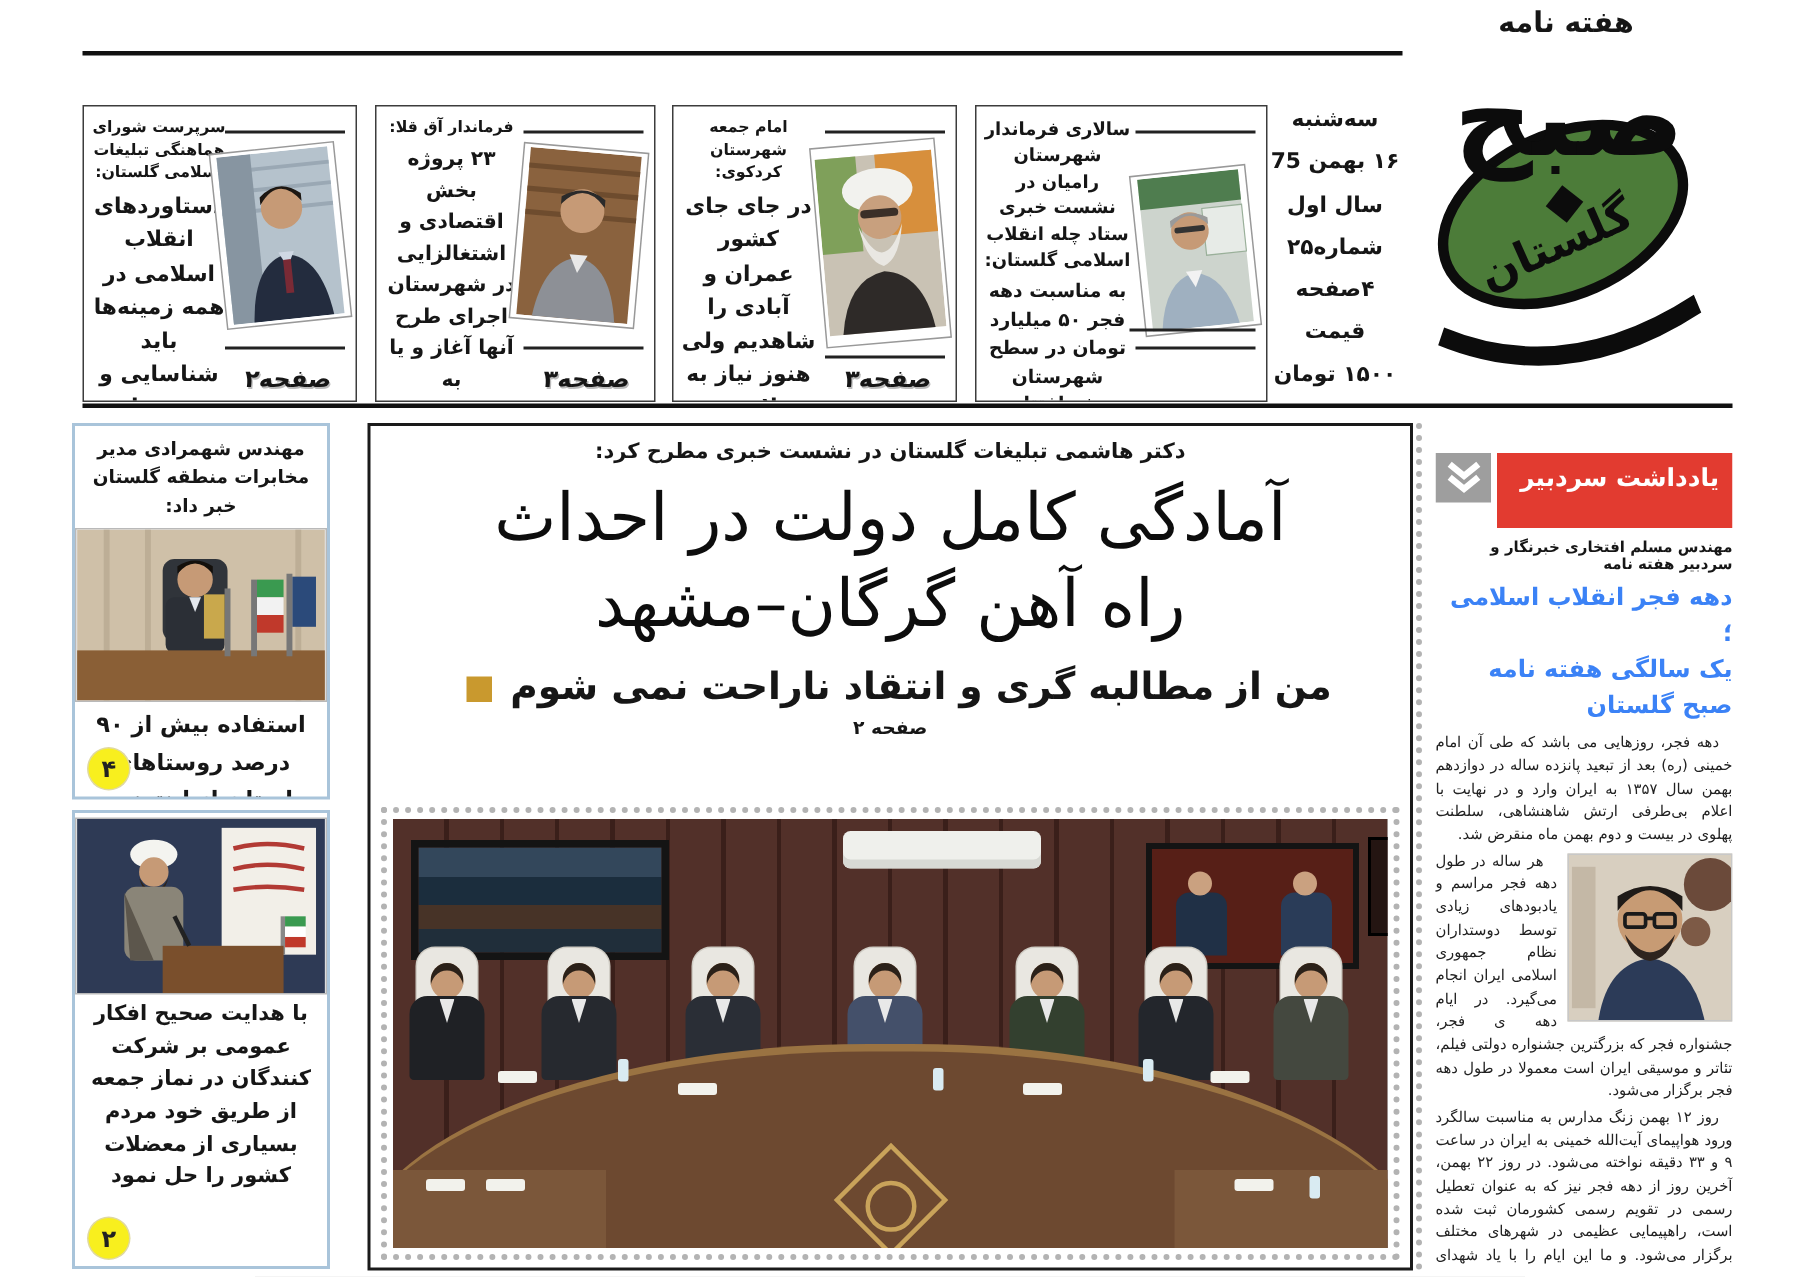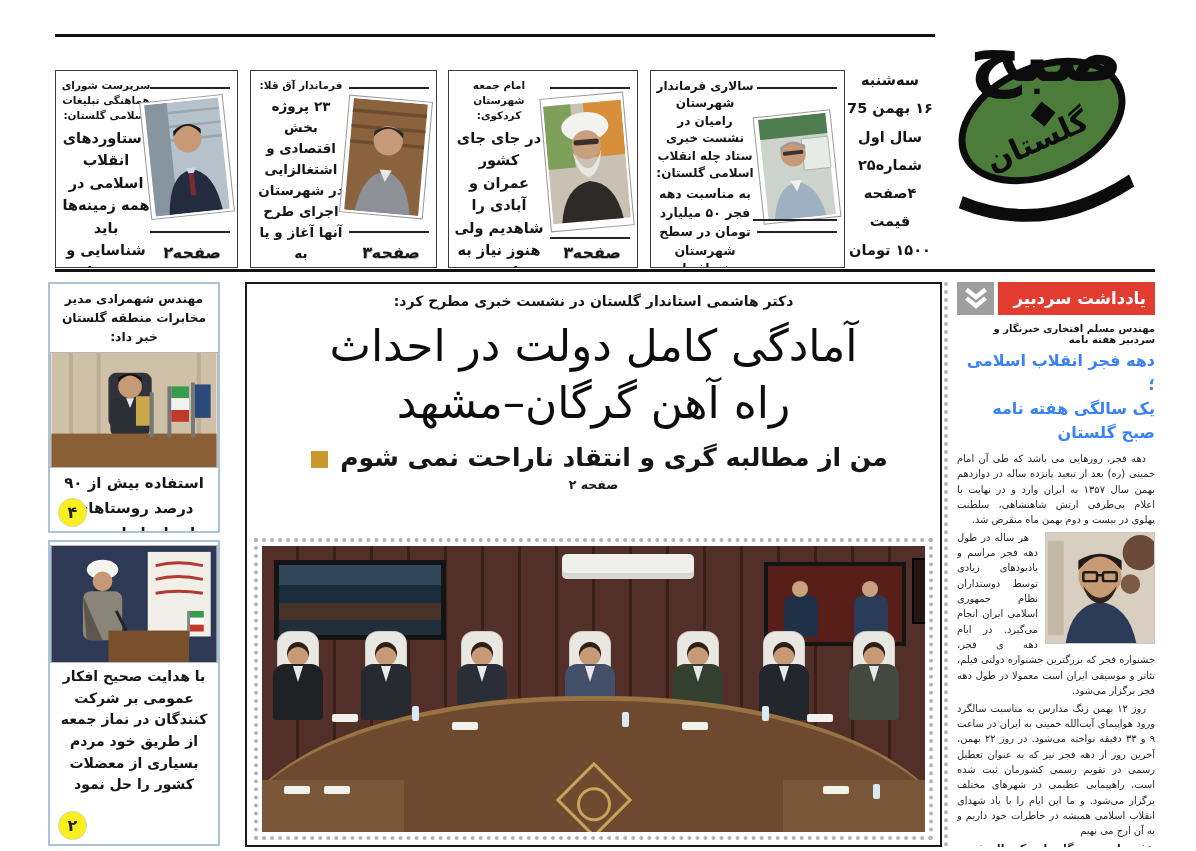--- a/index.html
+++ b/index.html
@@ -106,41 +106,42 @@
   .ps-emblem::after { content:""; position:absolute; left:10px; top:10px; width:28px; height:28px;
     border-radius:50%; border:3px solid #c9a35a; }
   .ps-paper { position:absolute; width:26px; height:8px; background:#f2f2ec; border-radius:2px; }
   .ps-bottle { position:absolute; width:7px; height:15px; background:#d9ebf2; border-radius:2px; }
   .ps-side { position:absolute; bottom:0; width:150px; height:52px; background:#7b573a; }
   .ps-side .ps-paper { top:6px; }
 
   
   .vdots { position:absolute; left:944px; top:282px; height:565px; width:0; border-left:4px dotted #b3b3b3; }
   .enote { position:absolute; left:957px; top:282px; width:198px; height:565px; direction:rtl; overflow:hidden; }
-  .enote-header { display:flex; gap:4px; height:33px; }
+  .enote-header { display:flex; gap:4px; height:50px;margin-top:20px; }
   .enote-band { flex:1; background:#e23b30; color:#fff; font-weight:bold; font-size:16.5px;
     line-height:33px; padding-right:9px; text-align:right; }
   .chev-box { width:37px; height:33px; background:#9e9e9e; display:flex; align-items:center; justify-content:center; }
   .enote-byline { font-size:10px; font-weight:bold; margin-top:8px; }
   .enote-title { color:#3b82f6; font-weight:bold; font-size:16px; line-height:1.5; margin-top:4px; }
   .enote-body { margin-top:6px; font-size:9.9px; line-height:1.55; text-align:justify; color:#222; }
   .enote-body p { margin-bottom:2px; text-indent:9px; }
   .enote-photo { float:right; width:110px; height:112px; margin:2px 0 3px 7px;
     border:1px solid #c8c8c8; background:#d8cfc0; }
   .enote-photo svg { width:100%; height:100%; display:block; }
   .enote-subhead { font-weight:bold; font-size:10.8px; margin:2px 0; clear:none; }
 </style>
 </head>
 <body>
 
 <div id="page">
 
   <div class="top-rule"></div>
 
   <div class="masthead">
+    <div class="weekly-label">هفته نامه</div>
     <svg class="logo-svg" viewBox="0 0 220 200">
       <ellipse transform="rotate(-24 108 102)" cx="108" cy="102" rx="85" ry="54" fill="#4c7c39" stroke="#0c0c0c" stroke-width="7"></ellipse>
       <path d="M28 178 Q 110 212 196 156 L 201 168 Q 112 226 24 190 Z" fill="#0c0c0c"></path>
       <text x="112" y="62" text-anchor="middle" font-size="74" font-weight="bold" fill="#0c0c0c">صبح</text>
       <rect x="100" y="86" width="18" height="18" transform="rotate(38 109 95)" fill="#0c0c0c"></rect>
       <text x="104" y="132" text-anchor="middle" font-size="30" font-weight="bold" fill="#0c0c0c" transform="rotate(-24 104 124)">گلستان</text>
     </svg>
   </div>
 
   <div class="issue-info">
@@ -304,21 +305,21 @@
         <path d="M32 50 L 52 96 L 36 96 Z" fill="#5c564c"></path>
         <rect x="58" y="86" width="82" height="32" fill="#7a4f2c"></rect>
         <line x1="66" y1="66" x2="76" y2="86" stroke="#222" stroke-width="3"></line>
       </svg>
     </div>
     <div class="lb-headline">با هدایت صحیح افکار عمومی بر شرکت کنندگان در نماز جمعه از طریق خود مردم بسیاری از معضلات کشور را حل نمود</div>
     <div class="lb-page">۲</div>
   </div>
 
   <div class="lead">
-    <div class="lead-kicker">دکتر هاشمی استاندار گلستان در نشست خبری مطرح کرد:</div>
+    <div class="lead-kicker">دکتر هاشمی تبلیغات گلستان در نشست خبری مطرح کرد:</div>
     <div class="lead-h l1">آمادگی کامل دولت در احداث</div>
     <div class="lead-h l2">راه آهن گرگان–مشهد</div>
     <div class="lead-sub">
       <span>من از مطالبه گری و انتقاد ناراحت نمی شوم</span><span class="gold-sq"></span>
     </div>
     <div class="lead-page">صفحه ۲</div>
 
     <div class="lead-photo-frame">
       <div class="photo-scene">
         <div class="ps-tv ps-tv-left"></div>

